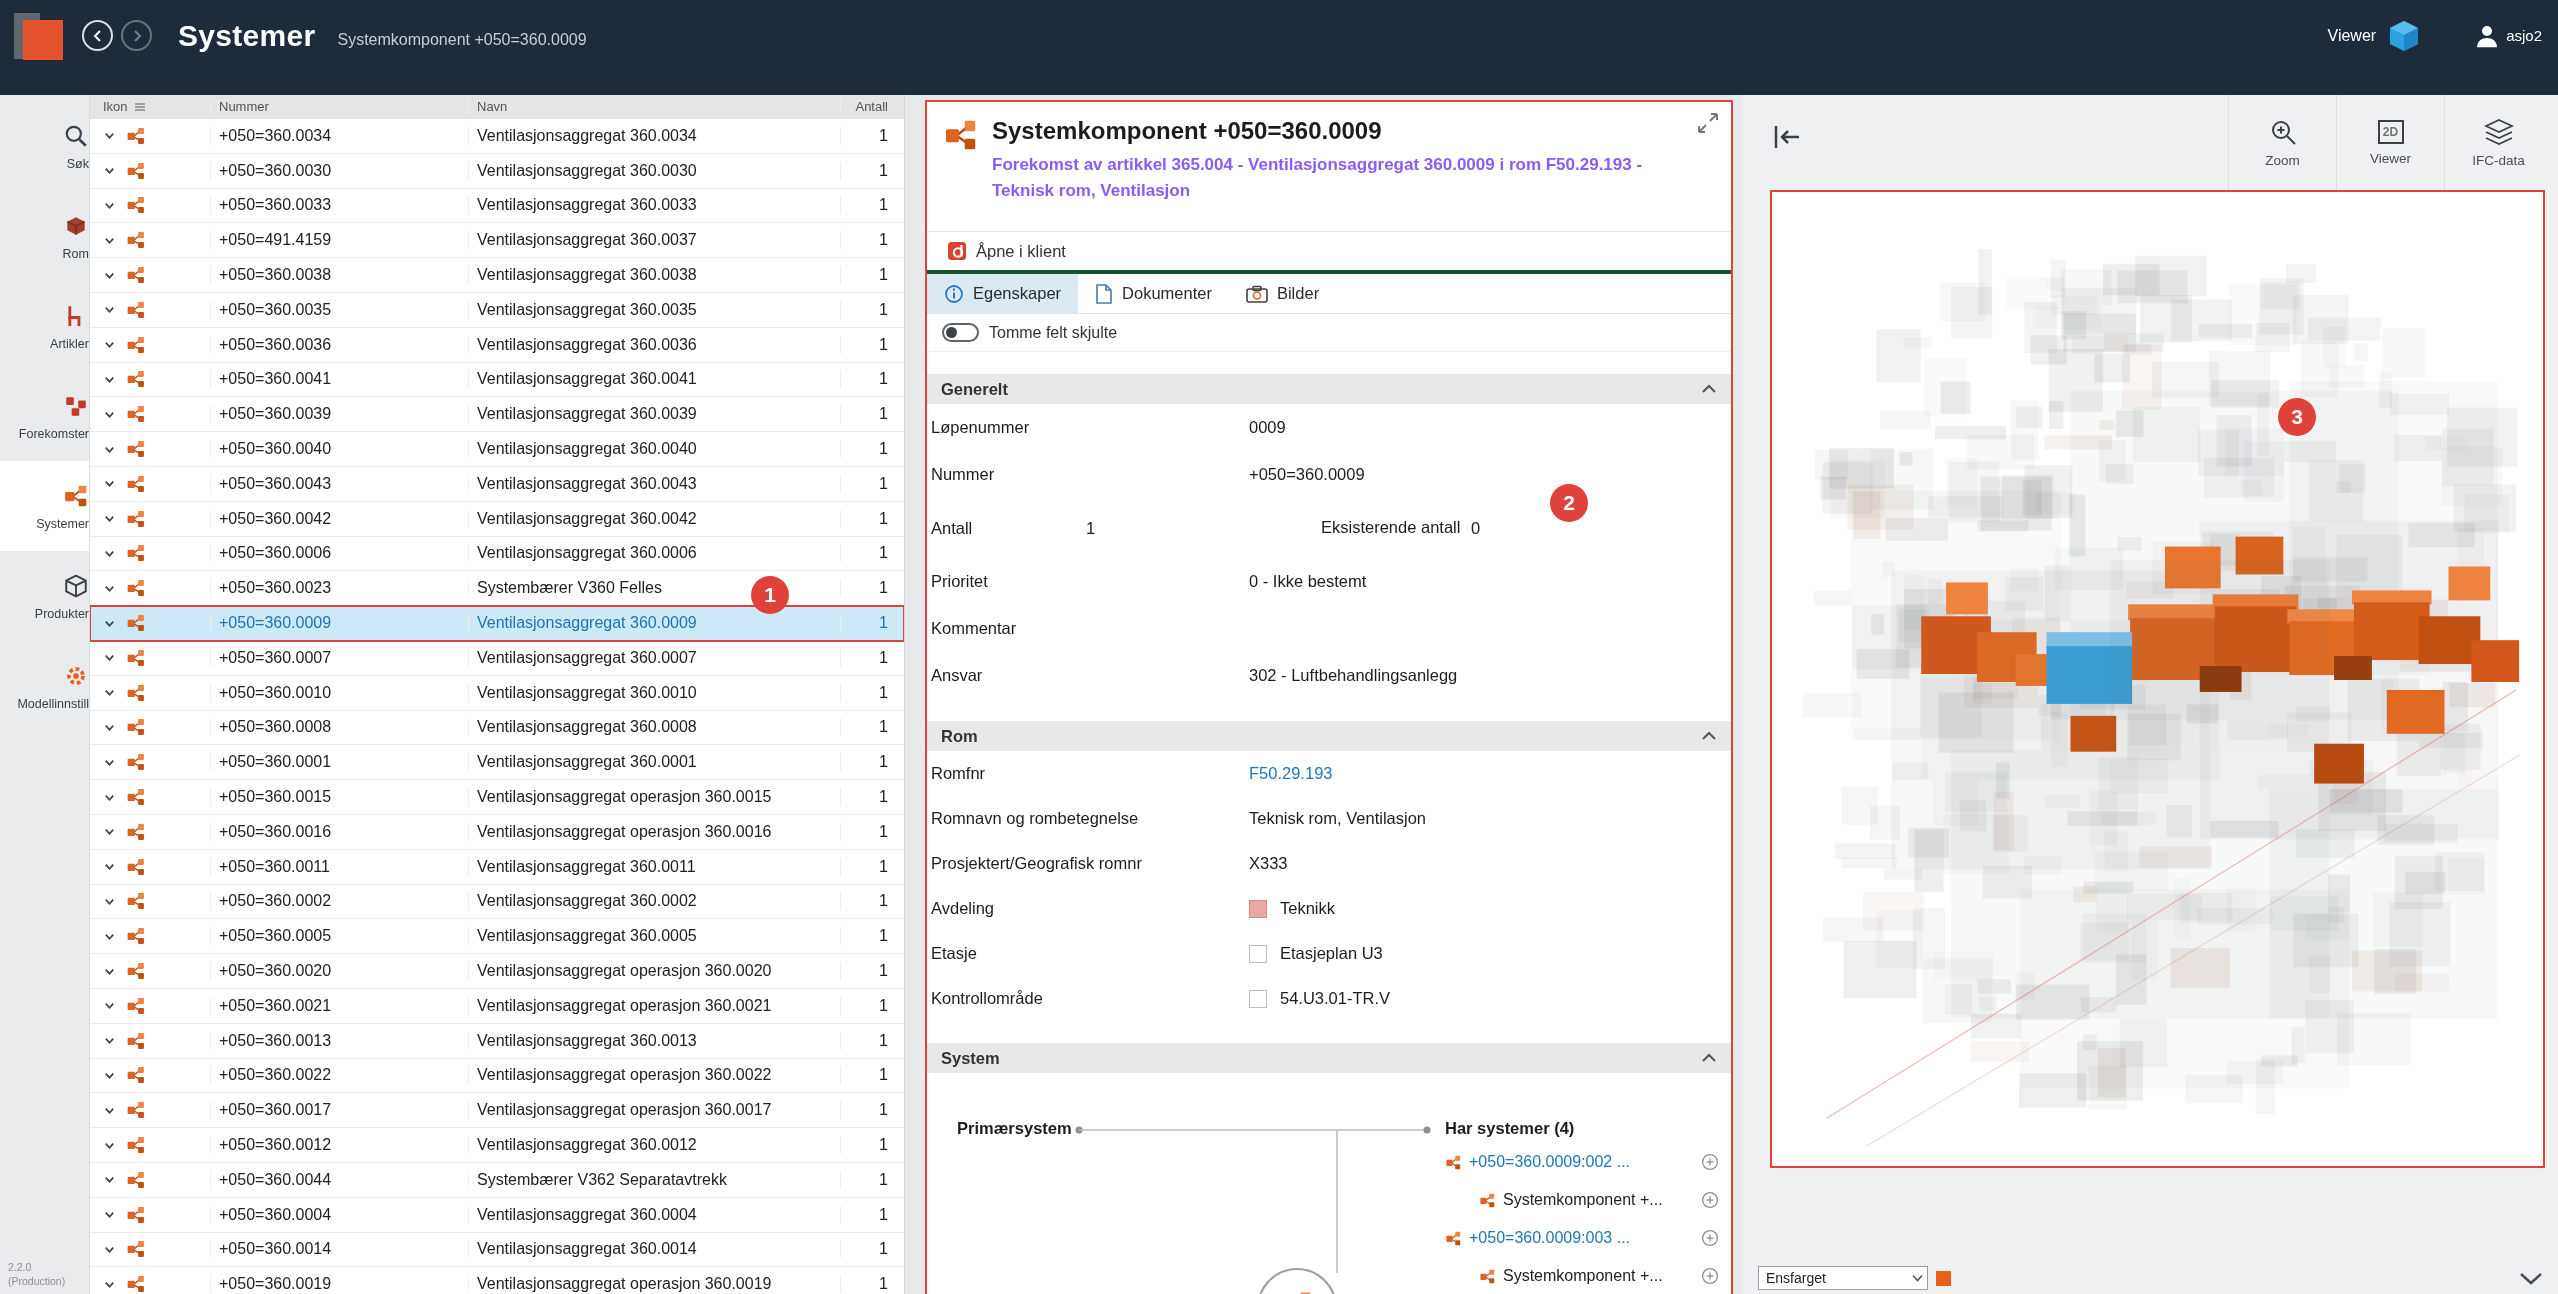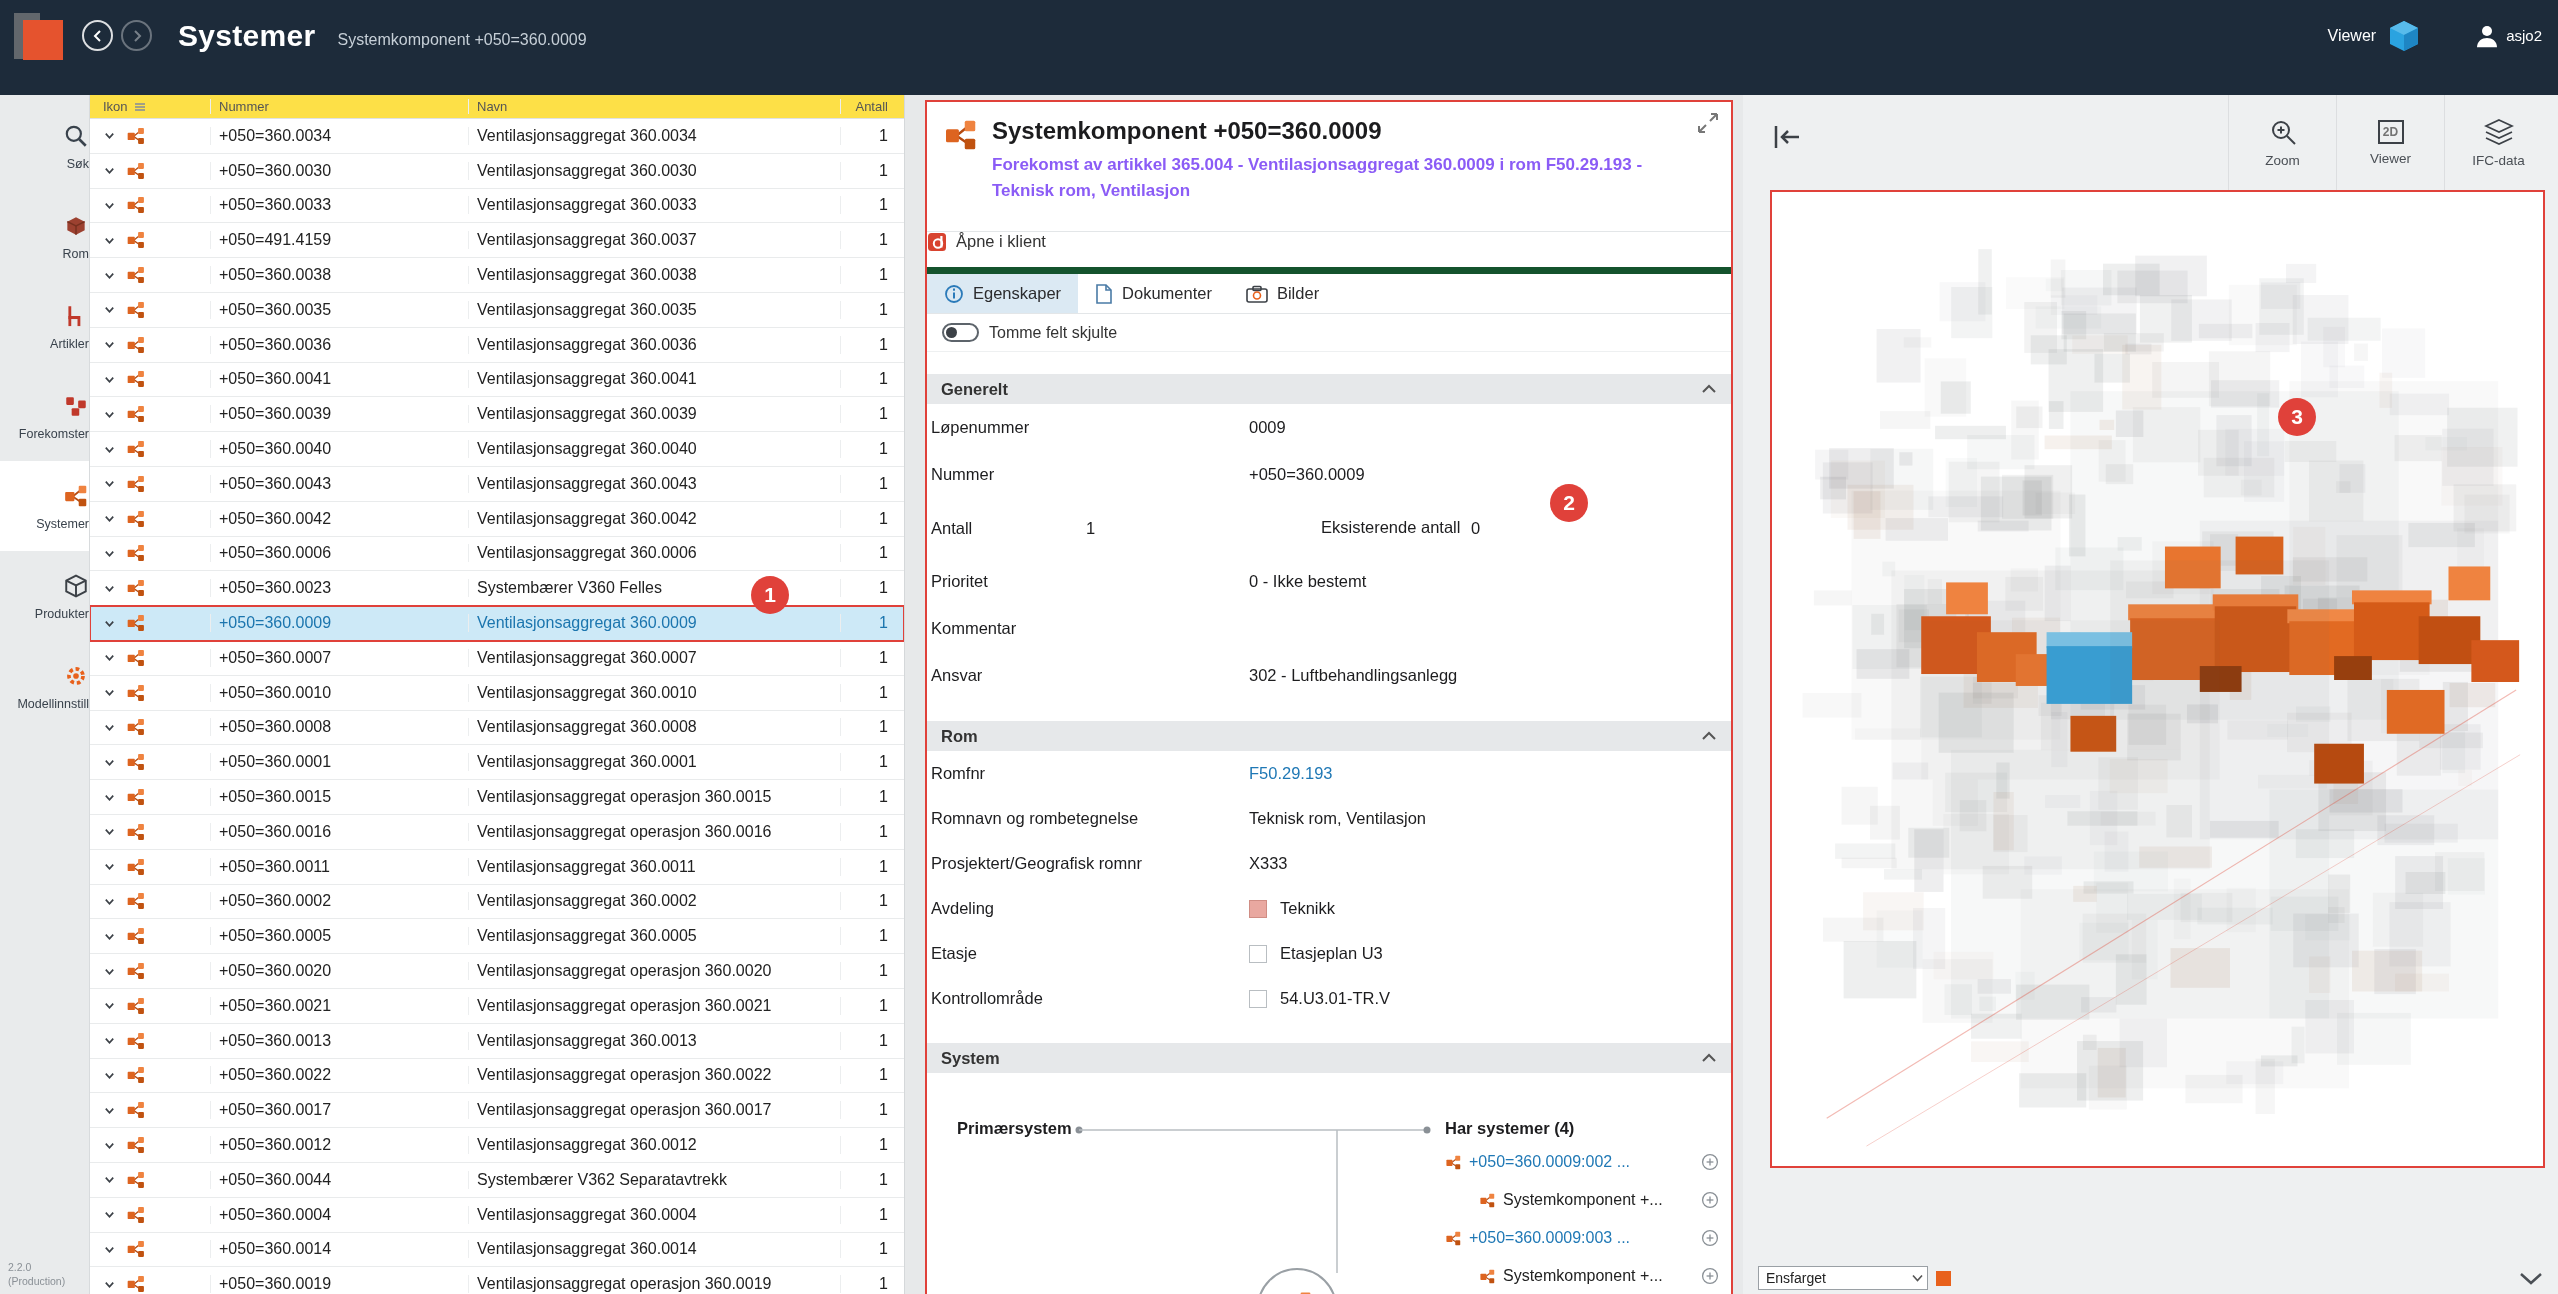--- a/index.html
+++ b/index.html
@@ -25,39 +25,39 @@
 .sidebar{position:absolute;left:0;top:95px;bottom:0;width:90px;background:#e9ebec;border-right:1px solid #d8dbdd}
 .sb-items{padding-top:6px}
 .sb-item{height:90px;display:flex;flex-direction:column;align-items:flex-end;justify-content:center;gap:7px;cursor:pointer}
 .sb-item.sel{background:#fff}
 .sb-icon{height:28px;display:flex;align-items:center;justify-content:center}
 .sb-label{font-size:12.5px;color:#39424c;max-width:88px;white-space:nowrap;overflow:hidden}
 .sb-version{position:absolute;left:8px;bottom:6px;font-size:10.5px;color:#8a9096;line-height:1.35}
 
 
 .table-panel{position:absolute;left:90px;top:95px;width:815px;bottom:0;background:#fff;border-right:1px solid #d5d8da;overflow:hidden}
-.thead{display:flex;height:24px;align-items:center;background:#fde047;border-bottom:1px solid #dfe2e4;font-size:13px;color:#555}
+.thead{display:flex;height:24px;align-items:center;background:#e5e5e5;border-bottom:1px solid #dfe2e4;font-size:13px;color:#555}
 .tc{padding:0 8px;overflow:hidden;white-space:nowrap}
 .c-icon{width:120px;display:flex;align-items:center;gap:10px;padding-left:13px;flex-shrink:0}
 .c-num{width:258px;border-left:1px solid #eceeef;flex-shrink:0}
 .c-navn{flex:1;border-left:1px solid #eceeef}
 .c-ant{width:64px;text-align:right;border-left:1px solid #eceeef;padding-right:16px;flex-shrink:0}
 .th-ikon{display:flex;align-items:center;gap:6px}
 .trow{display:flex;height:34.8px;align-items:center;border-bottom:1px solid #e9ebec;font-size:16px;color:#222;cursor:pointer;background:#fff}
 .trow.sel{background:#cde9f7;outline:2px solid var(--red);outline-offset:-1px;position:relative;z-index:2}
 .trow.sel .c-num,.trow.sel .c-navn,.trow.sel .c-ant{color:#1b75ae}
 .chev{display:flex;align-items:center}
 
 
 .detail-panel{position:absolute;left:925px;top:100px;width:808px;height:1196px;background:#fff;border:2px solid var(--red);border-bottom:none;overflow:hidden}
 .dp-header{position:relative;height:130px;display:flex;gap:13px;padding:15px 16px 0;border-bottom:1px solid #e3e6e8}
 .dp-title{font-size:24px;font-weight:bold;color:#1c1c1e;margin-bottom:7px}
 .dp-subtitle{font-size:17px;font-weight:bold;color:#8b5cf6;line-height:26px;max-width:660px}
 .expand-btn{position:absolute;right:10px;top:8px;background:none;border:none;cursor:pointer}
-.dp-row{display:flex;align-items:flex-start;gap:9px;height:42px;padding:0 0;border-bottom:7px solid #14532d;font-size:16.5px;color:#333;cursor:pointer}
+.dp-row{display:flex;align-items:center;gap:9px;height:42px;padding:0 20px;border-bottom:4px solid #14532d;font-size:16.5px;color:#333;cursor:pointer}
 .tabs{display:flex;height:40px;border-bottom:1px solid #e3e6e8}
 .tab{display:flex;align-items:center;gap:9px;padding:0 17px;font-size:16.5px;color:#2b2b2d;cursor:pointer}
 .tab.sel{background:#dbe9f3}
 .toggle-row{display:flex;align-items:center;gap:10px;height:38px;padding:0 15px;border-bottom:1px solid #eef0f1;font-size:16px;color:#333}
 .toggle{position:relative;width:37px;height:19px;border:2px solid #5d646b;border-radius:10px;background:#fff;cursor:pointer}
 .toggle-knob{position:absolute;left:2px;top:2px;width:11px;height:11px;border-radius:50%;background:#3c4147}
 .sec-head{display:flex;align-items:center;justify-content:space-between;height:30px;background:#e6e8ea;padding:0 14px;font-size:16.5px;font-weight:bold;color:#333;margin-top:22px;cursor:pointer}
 .frow{display:flex;align-items:center;min-height:47px;padding:0 4px;font-size:16.5px;color:#1d1d1f}
 .rom-fields .frow{min-height:45px}
 .flabel{width:318px;flex-shrink:0}

